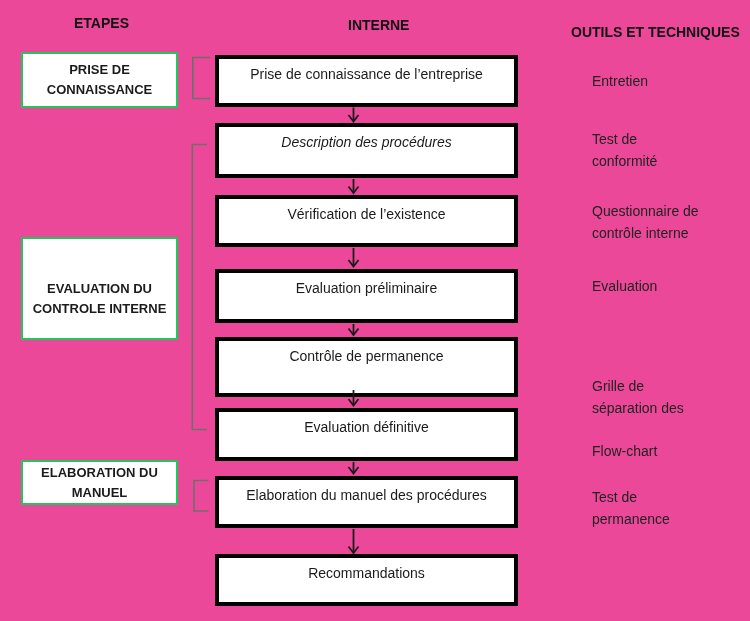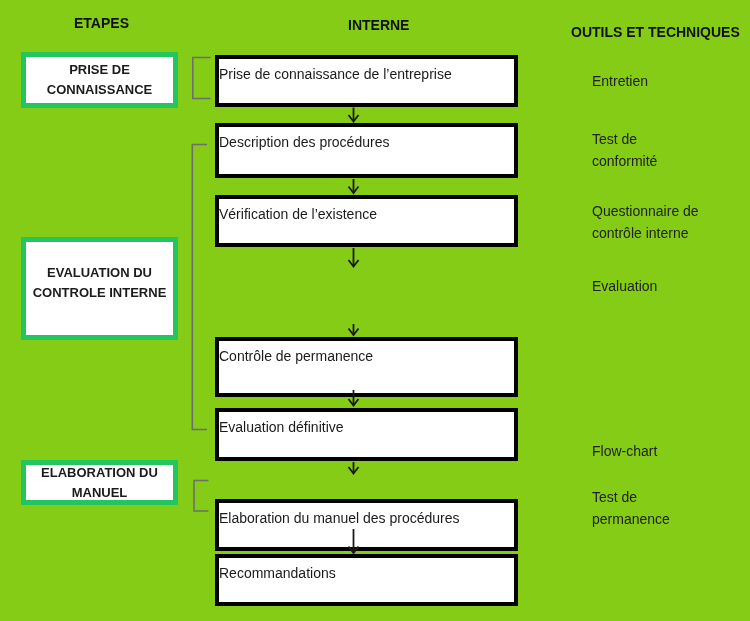--- a/index.html
+++ b/index.html
@@ -1,47 +1,48 @@
 <!DOCTYPE html>
 <html><head>
 <meta charset="utf-8">
 <style>
   html,body{margin:0;padding:0;background:#ffffff;}
   .canvas{
     position:relative;
     width:750px;height:621px;
-    background:#84cc16;
+    background:#ec4899;
     font-family:"Liberation Sans","DejaVu Sans",sans-serif;
     color:#1f1f1f;
     overflow:hidden;
   }
   .col-header{
     position:absolute;
     font-size:14px;font-weight:bold;color:#111;
     white-space:nowrap;
   }
   .etape-box{
     position:absolute;
     left:21px;width:157px;
-    border:5px solid #22c55e;
+    border:2px solid #22c55e;
     box-sizing:border-box;
     display:flex;justify-content:center;
     text-align:center;
     font-size:13px;font-weight:bold;line-height:20px;
     color:#1b1b1b;
     background:#fff;
   }
   .etape-box.center{align-items:center;}
-  .etape-box.top{align-items:flex-start;padding-top:21px;}
+  .etape-box.top{align-items:center;padding-top:21px;}
   .etape-box span{display:block;padding:0 3px;}
   .phase-box{
     position:absolute;
     left:215px;width:303px;
     border:4px solid #000;
     box-sizing:border-box;
+    text-align:center;
     padding-top:7px;
     font-size:14px;line-height:17px;
     color:#1b1b1b;
     background:#fff;
   }
   .outil-item{
     position:absolute;
     left:592px;width:140px;
     font-size:14px;line-height:22px;
     color:#222;
@@ -68,33 +69,36 @@
     <span>PRISE DE CONNAISSANCE</span>
   </div>
   <div class="etape-box top" style="top:237px;height:103px;">
     <span>EVALUATION DU CONTROLE INTERNE</span>
   </div>
   <div class="etape-box center" style="top:460px;height:45px;">
     <span>ELABORATION DU MANUEL</span>
   </div>
 
   <div class="phase-box" style="top:55px;height:52px;">Prise de connaissance de l’entreprise</div>
-  <div class="phase-box" style="top:123px;height:55px;">Description des procédures</div>
+  <div class="phase-box" style="top:123px;height:55px;font-style:italic;">Description des procédures</div>
   <div class="phase-box" style="top:195px;height:52px;">Vérification de l’existence</div>
+  <div class="phase-box" style="top:269px;height:54px;">Evaluation préliminaire</div>
   <div class="phase-box" style="top:337px;height:60px;">Contrôle de permanence</div>
   <div class="phase-box" style="top:408px;height:53px;">Evaluation définitive</div>
-  <div class="phase-box" style="top:476px;height:52px;margin-top:23px;">Elaboration du manuel des procédures</div>
+  <div class="phase-box" style="top:476px;height:52px;">Elaboration du manuel des procédures</div>
   <div class="phase-box" style="top:554px;height:52px;">Recommandations</div>
 
   <div class="outil-item" style="top:70px;">Entretien</div>
   <div class="outil-item" style="top:128px;">Test de
 conformité</div>
   <div class="outil-item" style="top:200px;">Questionnaire de
 contrôle interne</div>
   <div class="outil-item" style="top:275px;">Evaluation</div>
+  <div class="outil-item" style="top:375px;">Grille de
+séparation des</div>
   <div class="outil-item" style="top:440px;">Flow-chart</div>
   <div class="outil-item" style="top:486px;">Test de
 permanence</div>
 
   <svg class="overlay" width="750" height="621" viewBox="0 0 750 621">
 
     <g>
       <path class="bracket" d="M 210.5 57.5 H 192.8 V 98.5 H 210.5"></path>
     </g>
     <g>

